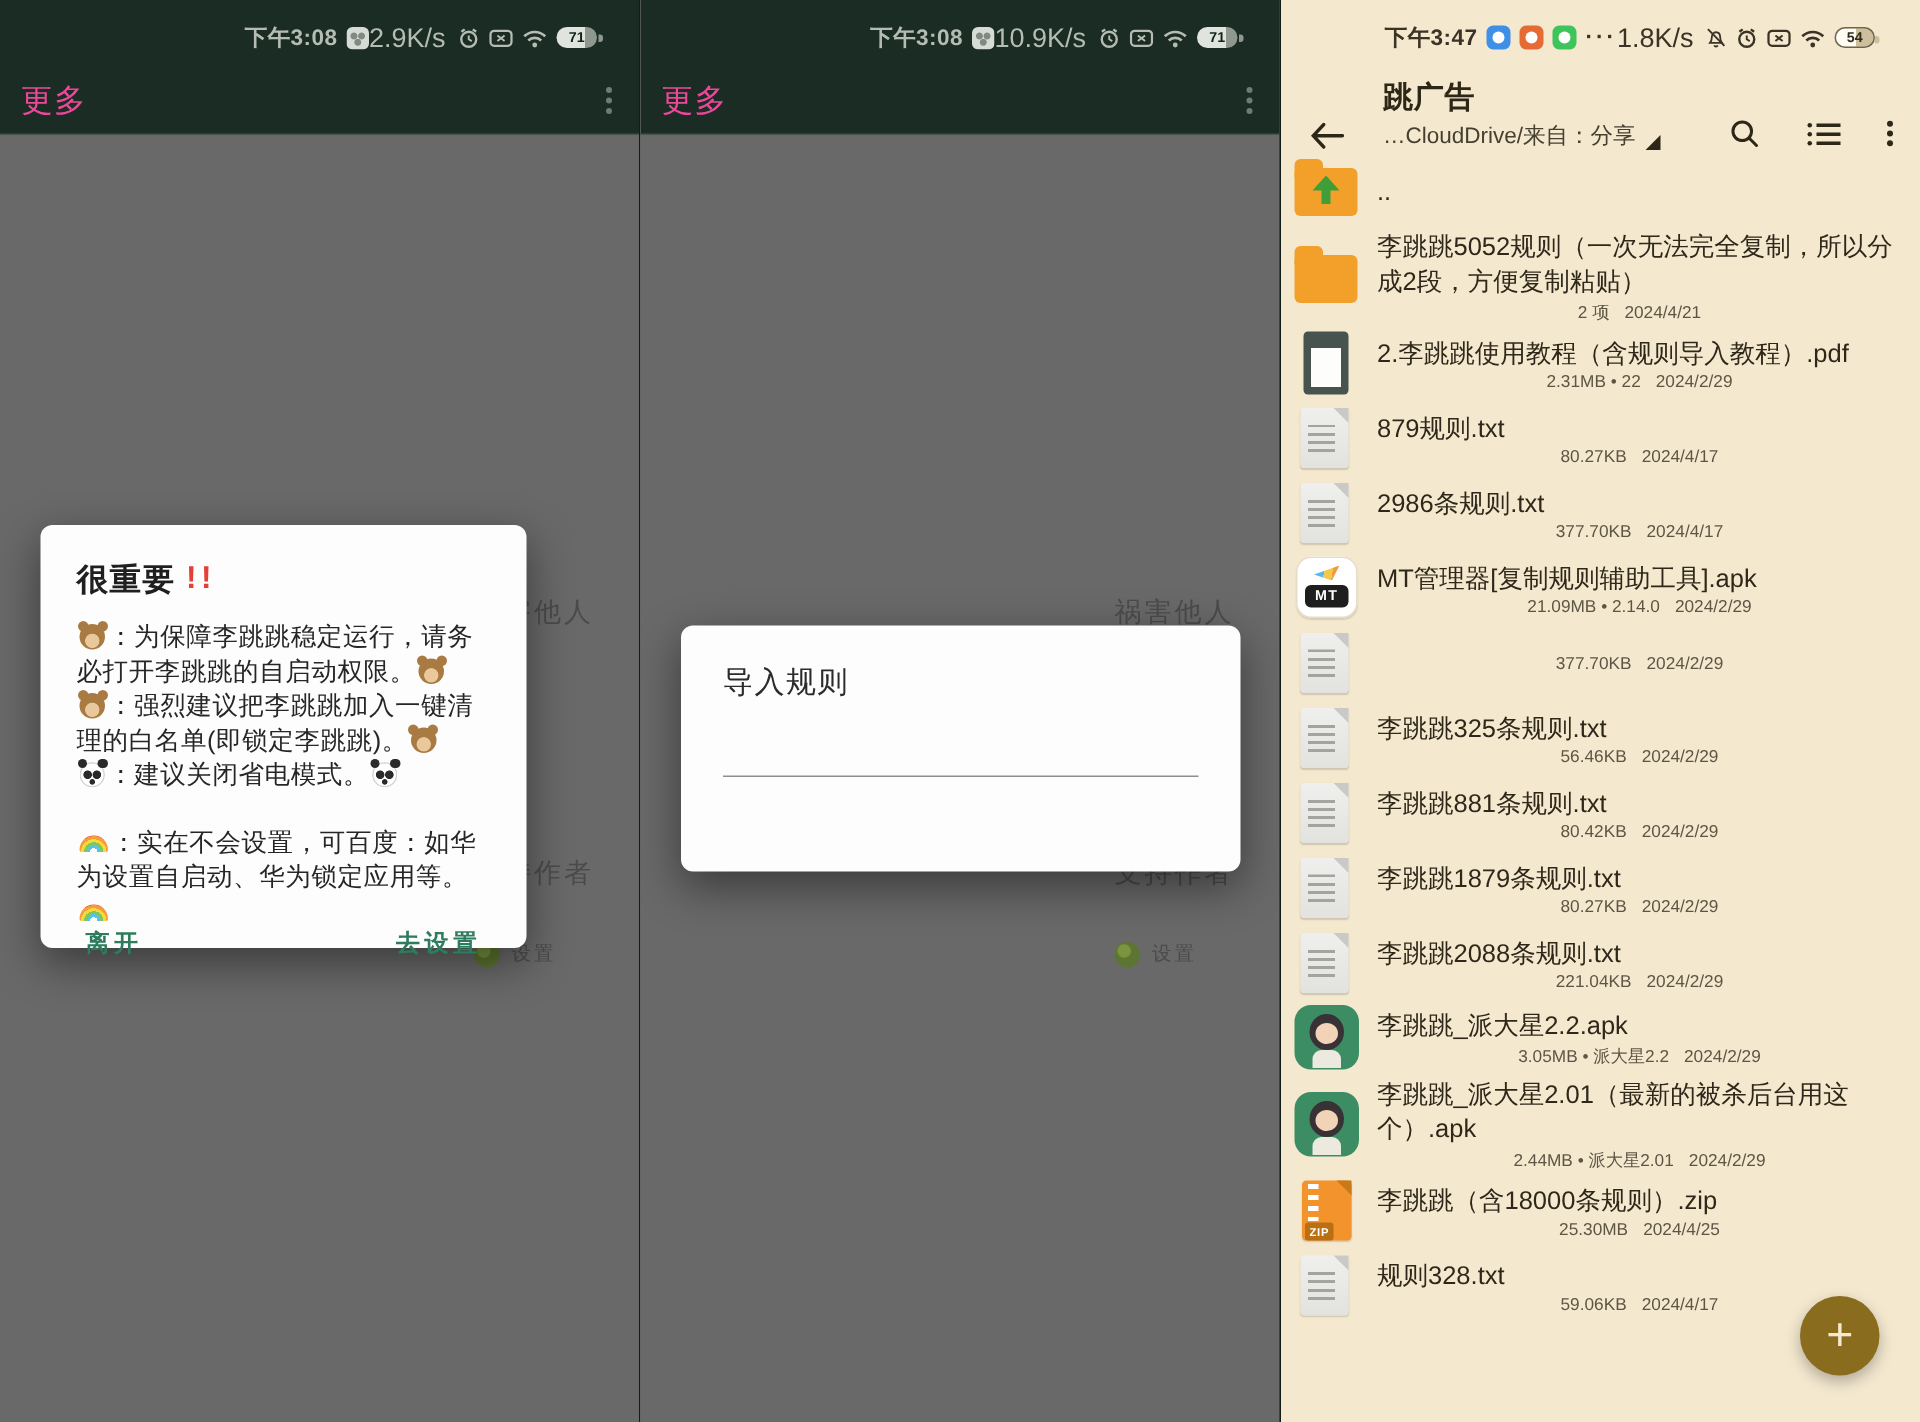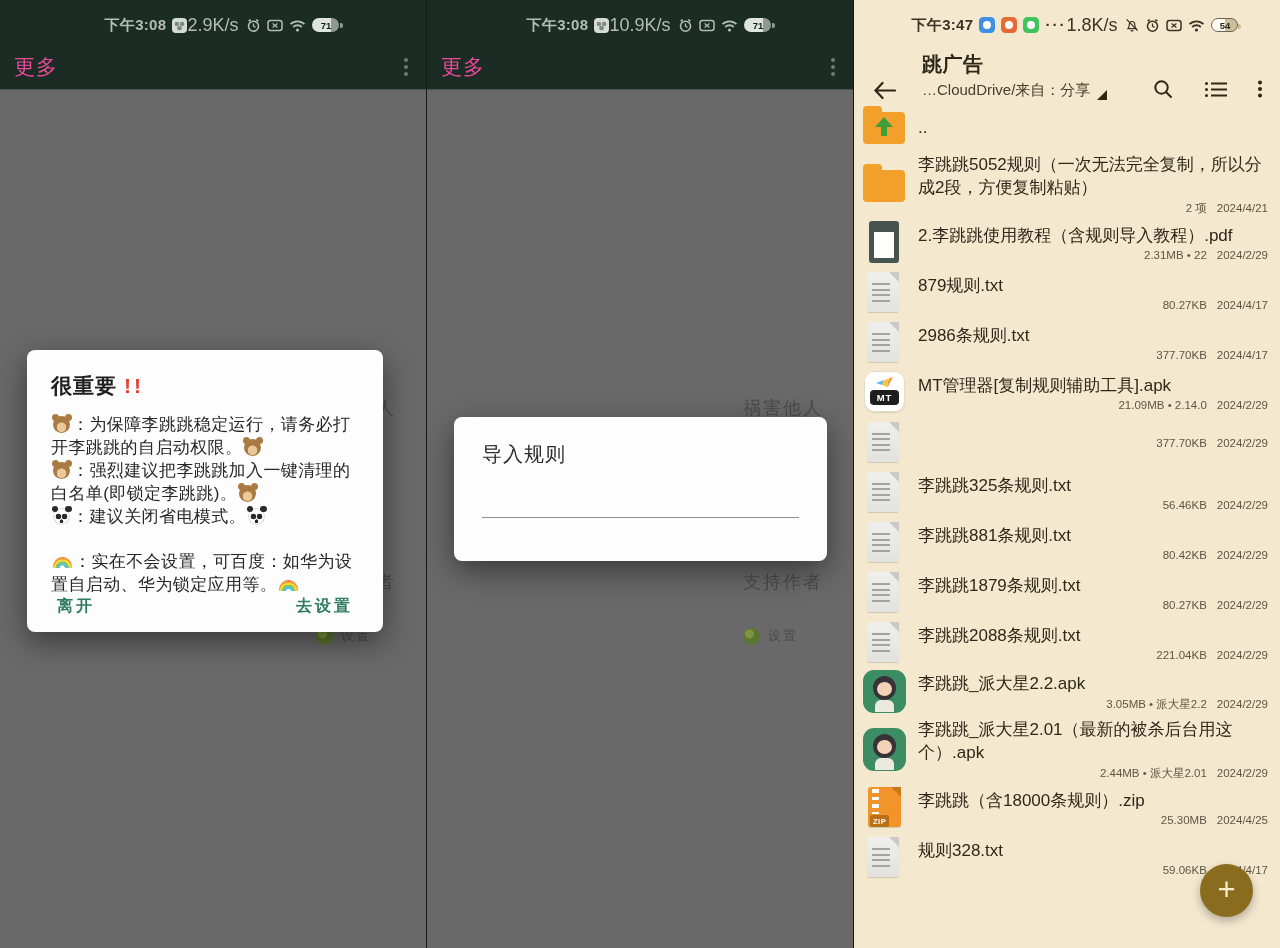--- a/index.html
+++ b/index.html
@@ -6,21 +6,21 @@
 html,body{width:1280px;height:948px;overflow:hidden}
 body{font-family:"Liberation Sans","DejaVu Sans",sans-serif;display:flex}
 
 
 .panel{position:relative;height:948px;overflow:hidden}
 .panel.dark{width:427px;background:#696969;border-right:1px solid #121d17}
 .panel.light{width:426px;background:#f4e8cf}
 
 
 .dark .topchrome{position:absolute;top:0;left:0;right:0;height:90px;background:#1a2c24;border-bottom:1px solid #46534b}
-.statusbar{height:44px;display:flex;align-items:center;justify-content:center;padding:6px 28px 0 46px}
+.statusbar{height:44px;display:flex;align-items:center;justify-content:flex-end;padding:6px 28px 0 46px}
 .dark .statusbar{color:#b4bcb4}
 .sb-group{display:flex;align-items:center;gap:6px}
 .sb-time{font-size:15px;font-weight:700;letter-spacing:.3px}
 .sb-speed{font-size:18px;font-weight:400;margin-right:2px}
 .sb-badge{width:15px;height:15px;border-radius:4px;display:inline-block;
  background:radial-gradient(circle at 33% 40%,#7f8a84 0 2px,transparent 2.6px),
             radial-gradient(circle at 67% 40%,#7f8a84 0 2px,transparent 2.6px),
             radial-gradient(circle at 50% 68%,#7f8a84 0 2px,transparent 2.6px),#d6dcd5}
 .rb{width:16px;height:16px;border-radius:4.5px;display:inline-block;position:relative}
 .rb::after{content:"";position:absolute;inset:4px;border-radius:50%;background:#fff}
@@ -38,29 +38,29 @@
 
 
 .bg-item{position:absolute;color:#4b4b4b;font-size:18px;letter-spacing:2px;z-index:1}
 .bg-harm{left:316px;top:396px}
 .bg-support{left:316px;top:570px}
 .bg-settings{left:316px;top:627px;display:flex;align-items:center;font-size:13px}
 .settings-dot{width:17px;height:17px;border-radius:50%;background:radial-gradient(circle at 38% 35%,#7a9440 0 4px,#5c7530 5px);margin-right:8px;flex:none}
 
 
 .dlg{position:absolute;background:#fdfdfd;border-radius:8px;box-shadow:0 10px 30px rgba(0,0,0,.45);z-index:3;display:flex;flex-direction:column}
-.dlg-important{left:27px;top:350px;width:356px;height:282px;padding:22px 24px 0}
+.dlg-important{left:27px;top:350px;width:324px;height:282px;padding:22px 24px 0}
 .dlg-title-row{display:flex;align-items:center;gap:7px}
 .dlg-title{font-size:21px;font-weight:700;color:#1f1f1f;letter-spacing:1px}
 .dlg-marks{color:#e54038;font-weight:900;font-size:21px;letter-spacing:3px}
 .dlg-body{margin-top:13px;font-size:17px;line-height:23px;color:#262626;letter-spacing:.4px}
 .dspacer{height:22px}
 .dlg-btnrow{margin-top:auto;display:flex;justify-content:space-between;align-items:center;padding:0 6px 17px}
 .dlg-btn{background:none;border:none;cursor:pointer;font-family:inherit;font-size:16px;font-weight:700;color:#2e7c5e;letter-spacing:3px}
-.dlg-import{left:27px;top:417px;width:373px;height:144px;padding:24px 28px 14px}
+.dlg-import{left:27px;top:417px;width:373px;height:164px;padding:24px 28px 14px}
 .dlg-import .dlg-title{font-size:20px;font-weight:500;color:#2b2b2b}
 .rule-input{width:100%;margin-top:24px;height:26px;border:none;border-bottom:1.5px solid #8f8f8f;background:transparent;font:inherit;outline:none}
 .dlg-import .dlg-btnrow{padding:0 6px 15px}
 .dlg-import .dlg-btn{font-size:15px;letter-spacing:2px}
 
 
 .emj{display:inline-block;width:17px;height:17px;border-radius:50%;vertical-align:-3px;margin:0 2px;position:relative}
 .emj.bear{background:radial-gradient(circle at 50% 66%,#e9c99b 0 4.5px,#a97b42 5px)}
 .emj.bear::before,.emj.bear::after{content:"";position:absolute;top:-2.5px;width:7px;height:7px;border-radius:50%;background:#a97b42}
 .emj.bear::before{left:-1.5px}.emj.bear::after{right:-1.5px}
@@ -80,21 +80,21 @@
 .path-text{font-size:15px;color:#45402f}
 .path-tri{width:0;height:0;border-bottom:10px solid #2d2717;border-left:10px solid transparent;margin-bottom:0}
 .appbar-icons{margin-left:auto;display:flex;align-items:center;gap:30px;color:#2d2717}
 .icon-btn{background:none;border:none;cursor:pointer;color:#2d2717;display:flex;align-items:center}
 .light .kebab{color:#2d2717;box-shadow:0 -6.5px 0 currentColor,0 6.5px 0 currentColor}
 
 .filelist{position:absolute;top:100px;left:0;right:0;bottom:0;padding:2px 10px 0 4px}
 .file-row{display:flex;align-items:center;min-height:50px;padding:1px 2px;cursor:pointer}
 .fbody{flex:1;min-width:0;display:flex;flex-direction:column;justify-content:center}
 .fname{font-size:17px;color:#2f281a;line-height:23px;word-break:break-all}
-.fsub{display:flex;justify-content:flex-end;align-items:baseline;font-size:11.5px;color:#5d5645;margin-top:2px}
+.fsub{display:flex;justify-content:center;align-items:baseline;font-size:11.5px;color:#5d5645;margin-top:2px}
 .fdate{margin-left:10px;flex:none}
 
 
 .ficon{width:48px;height:46px;position:relative;flex:none;margin-right:10px}
 .ficon i{position:absolute;display:block}
 .icon-folder::before,.icon-folder-up::before{content:"";position:absolute;left:3px;top:2px;width:19px;height:12px;border-radius:4px 4px 0 0;background:#f2a02a}
 .icon-folder i,.icon-folder-up i{left:3px;top:8px;width:42px;height:32px;border-radius:4px;background:#f2a02a}
 .icon-folder-up i::before{content:"";position:absolute;left:12px;top:5px;border-left:9px solid transparent;border-right:9px solid transparent;border-bottom:10px solid #3f9e37}
 .icon-folder-up i::after{content:"";position:absolute;left:18px;top:14px;width:6px;height:10px;background:#3f9e37}
 .icon-txt::before{content:"";position:absolute;left:7px;top:3px;width:32px;height:40px;background:linear-gradient(#efefed,#e2e2df);border-radius:2.5px;box-shadow:0 1px 1px rgba(0,0,0,.15)}

